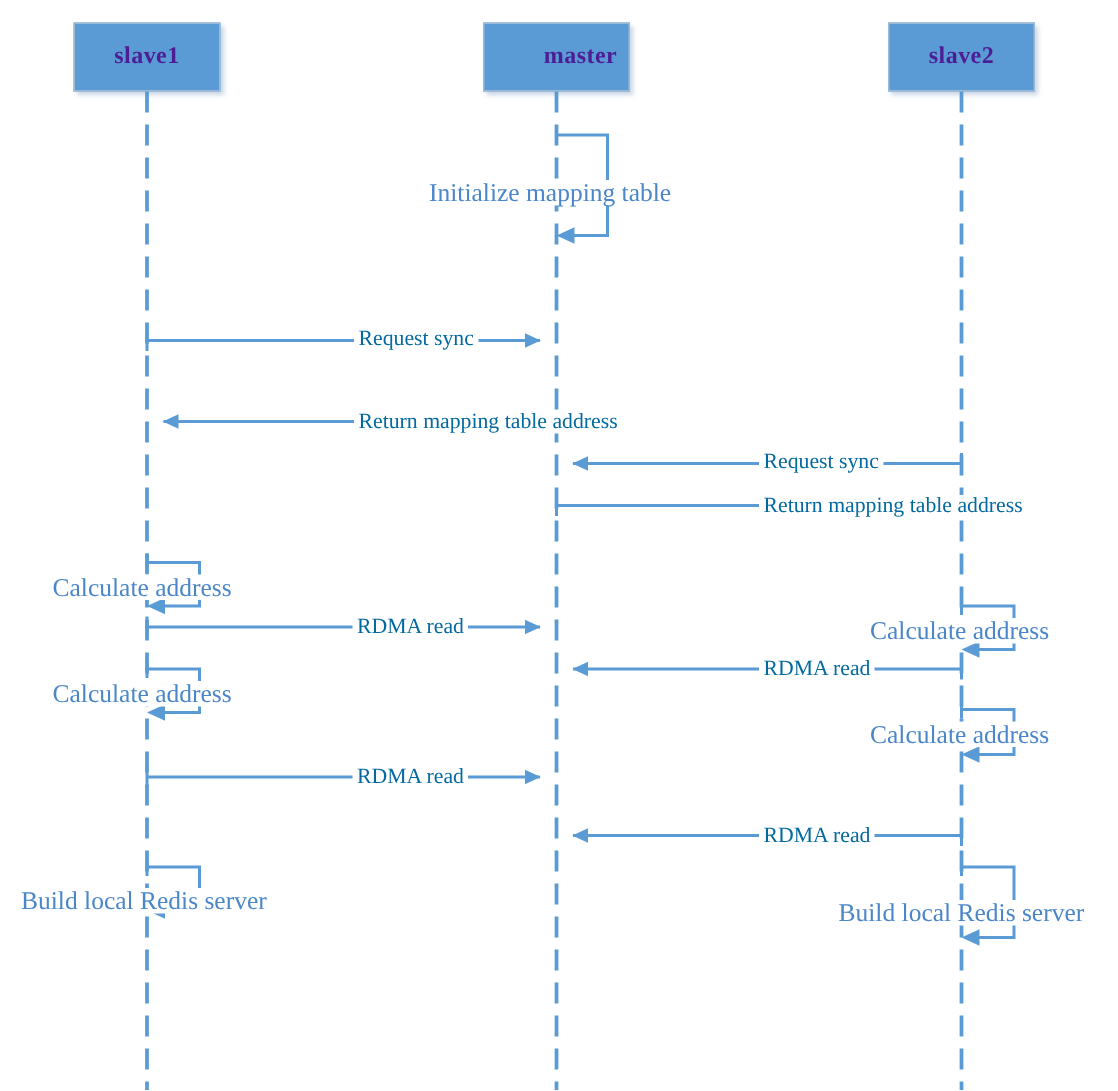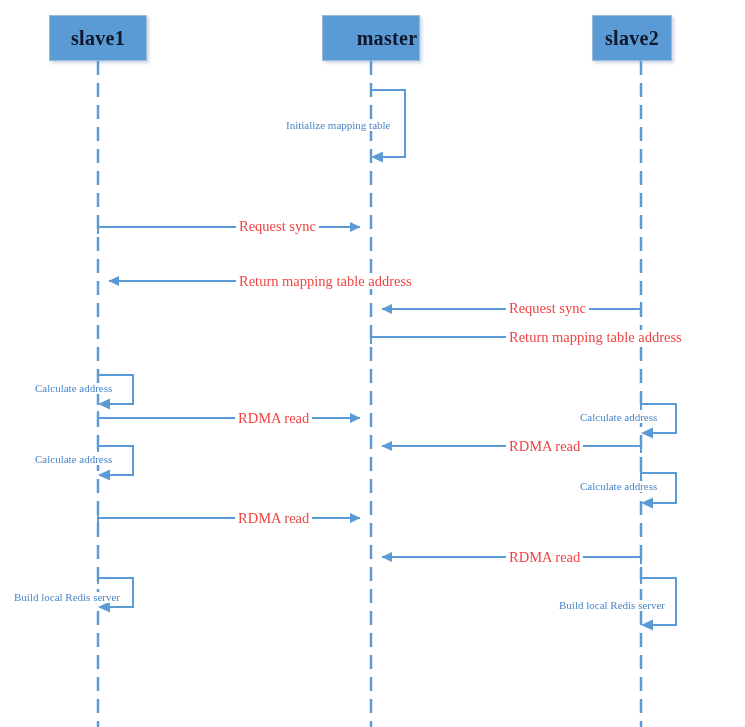--- a/index.html
+++ b/index.html
@@ -26,63 +26,63 @@
     position: absolute;
     background: #5B9BD5;
     border: 1px solid #9DB9D4;
     box-shadow: 2px 2px 3px rgba(140,165,195,0.45);
     display: flex;
     align-items: center;
     justify-content: center;
     box-sizing: border-box;
   }
   .actor-label {
-    color: #0f172a;
+    color: #4c1d95;
     font-family: "Liberation Serif", "DejaVu Serif", serif;
     font-weight: bold;
-    font-size: 20px;
+    font-size: 16px;
     letter-spacing: 0.3px;
     line-height: 1;
     user-select: none;
   }
   .msg-label {
     position: absolute;
-    color: #ef4444;
+    color: #0369a1;
     font-family: "Liberation Serif", "DejaVu Serif", serif;
     font-size: 14.5px;
     line-height: 1;
     white-space: nowrap;
     background: #ffffff;
     padding: 0 3px;
     user-select: none;
   }
   .self-label {
     position: absolute;
     color: #4A86C8;
     font-family: "Liberation Serif", "DejaVu Serif", serif;
-    font-size: 11px;
+    font-size: 17px;
     line-height: 1;
     white-space: nowrap;
     background: #ffffff;
     padding: 0 2px;
     user-select: none;
   }
 </style>
 </head>
 <body>
 
 <div id="diagram-root">
 
   <div class="actor-box" id="box-0" style="left: 49px; top: 15px; width: 98px; height: 46px;">
     <span class="actor-label">slave1</span>
   </div>
   <div class="actor-box" id="box-1" style="left: 322px; top: 15px; width: 98px; height: 46px; padding-left: 32px;">
     <span class="actor-label">master</span>
   </div>
-  <div class="actor-box" id="box-2" style="left: 592px; top: 15px; width: 80px; height: 46px;">
+  <div class="actor-box" id="box-2" style="left: 592px; top: 15px; width: 98px; height: 46px;">
     <span class="actor-label">slave2</span>
   </div>
 
   <svg class="layer" viewBox="0 0 745 727" xmlns="http://www.w3.org/2000/svg">
     <defs>
       <marker id="arrowRight" markerWidth="11" markerHeight="11" refX="10" refY="5.5" orient="auto" markerUnits="userSpaceOnUse">
         <path d="M0,0.6 L10.5,5.5 L0,10.4 Z" fill="#5B9BD5"></path>
       </marker>
       <marker id="arrowLeft" markerWidth="11" markerHeight="11" refX="10" refY="5.5" orient="auto" markerUnits="userSpaceOnUse">
         <path d="M0,0.6 L10.5,5.5 L0,10.4 Z" fill="#5B9BD5"></path>

